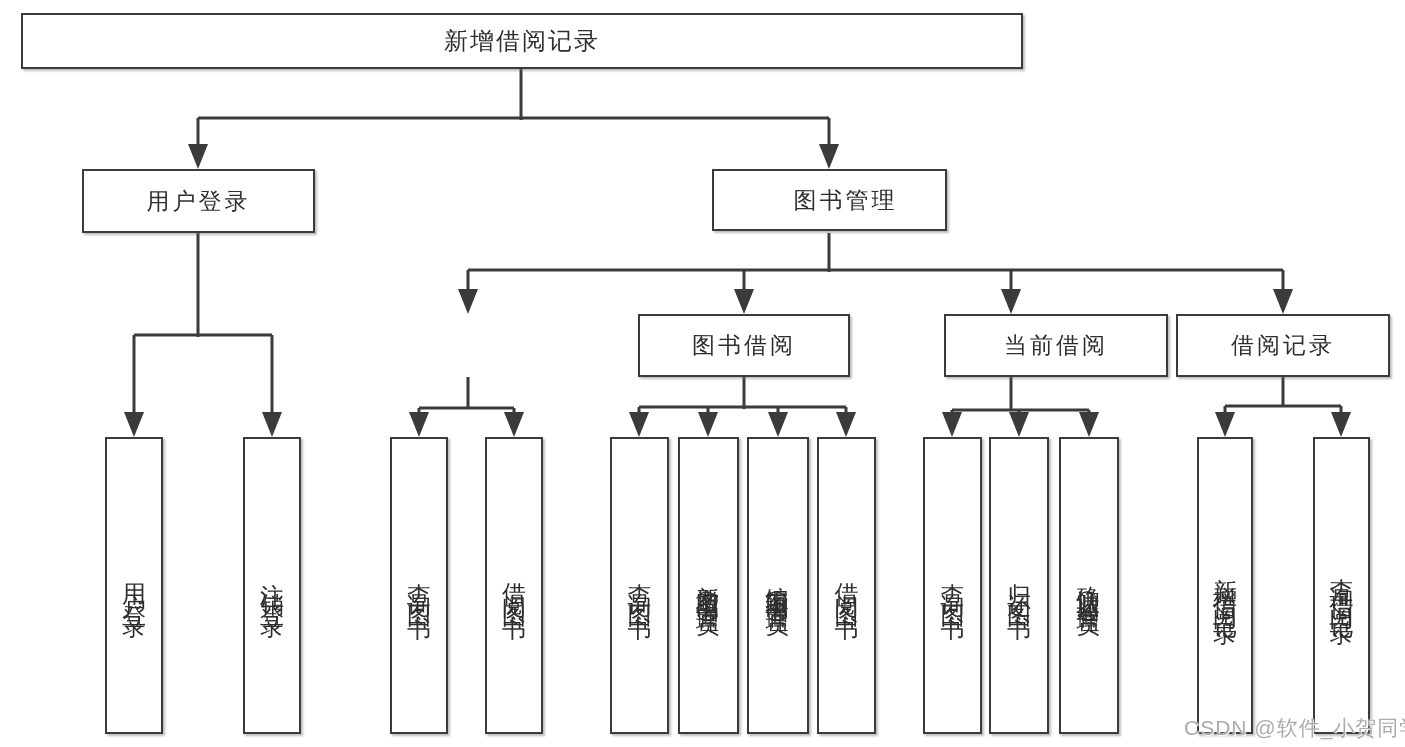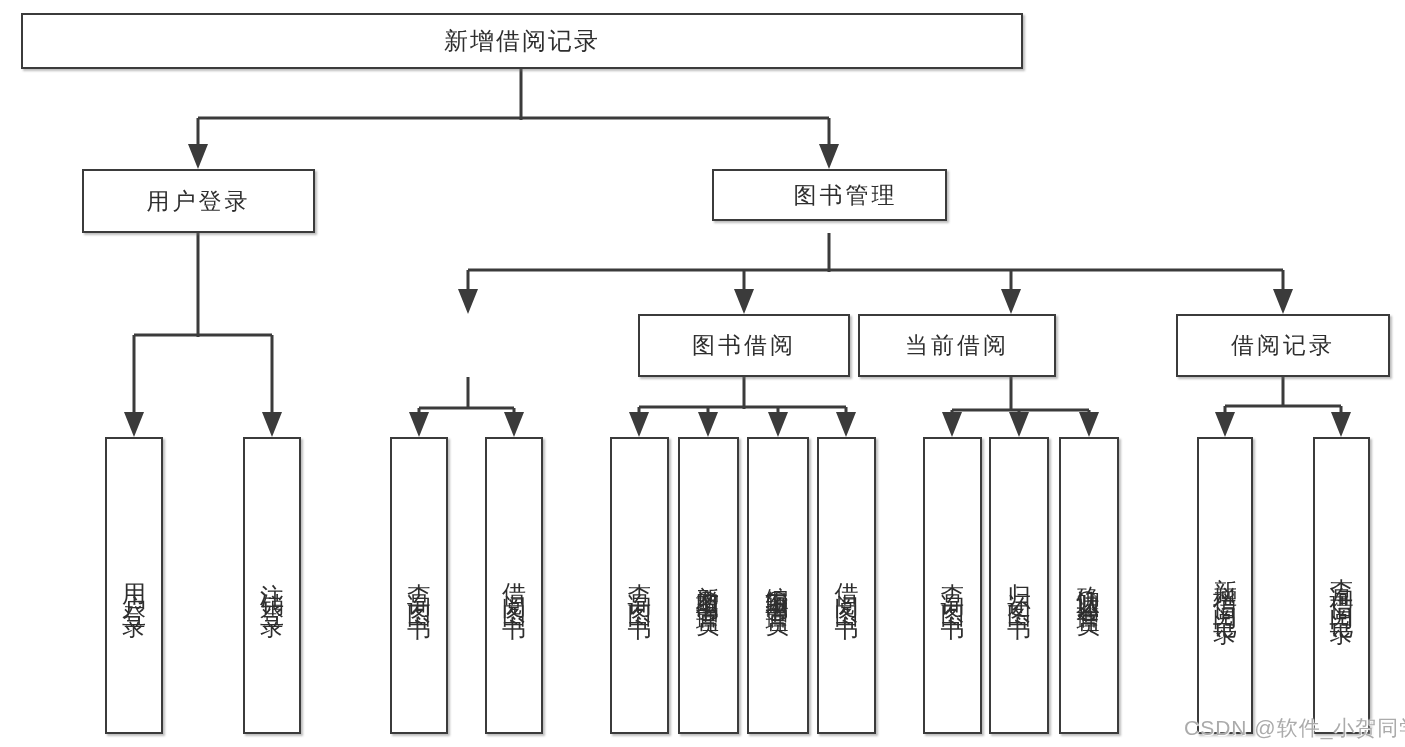--- a/index.html
+++ b/index.html
@@ -46,24 +46,24 @@
     font-size: 21px;
     letter-spacing: 1px;
     color: #ababab;
     text-shadow: 0 0 2px #ffffff, 1px 1px 1px #ffffff;
     z-index: 5;
     white-space: nowrap;
   }
   
   .n-root { left: 21px;   top: 13px;  width: 1002px; height: 56px; }
   .n-l2a  { left: 82px;   top: 169px; width: 233px;  height: 64px; }
-  .n-l2b  { left: 712px;  top: 169px; width: 235px;  height: 52px; padding-left: 32px; }
+  .n-l2b  { left: 712px;  top: 169px; width: 235px;  height: 62px; padding-left: 32px; }
   .n-l3a  { left: 362px;  top: 314px; width: 212px;  height: 63px; }
   .n-l3b  { left: 638px;  top: 314px; width: 212px;  height: 63px; }
-  .n-l3c  { left: 858px;  top: 314px; width: 198px;  height: 63px; }
+  .n-l3c  { left: 944px;  top: 314px; width: 224px;  height: 63px; }
   .n-l3d  { left: 1176px; top: 314px; width: 214px;  height: 63px; }
   .leaf   { top: 437px; height: 297px; }
   .n-g1a { left: 105px;  width: 58px; }
   .n-g1b { left: 243px;  width: 58px; }
   .n-g2a { left: 390px;  width: 58px; }
   .n-g2b { left: 485px;  width: 58px; }
   .n-g3a { left: 610px;  width: 59px; }
   .n-g3b { left: 678px;  width: 61px; }
   .n-g3c { left: 747px;  width: 62px; }
   .n-g3d { left: 817px;  width: 59px; }

